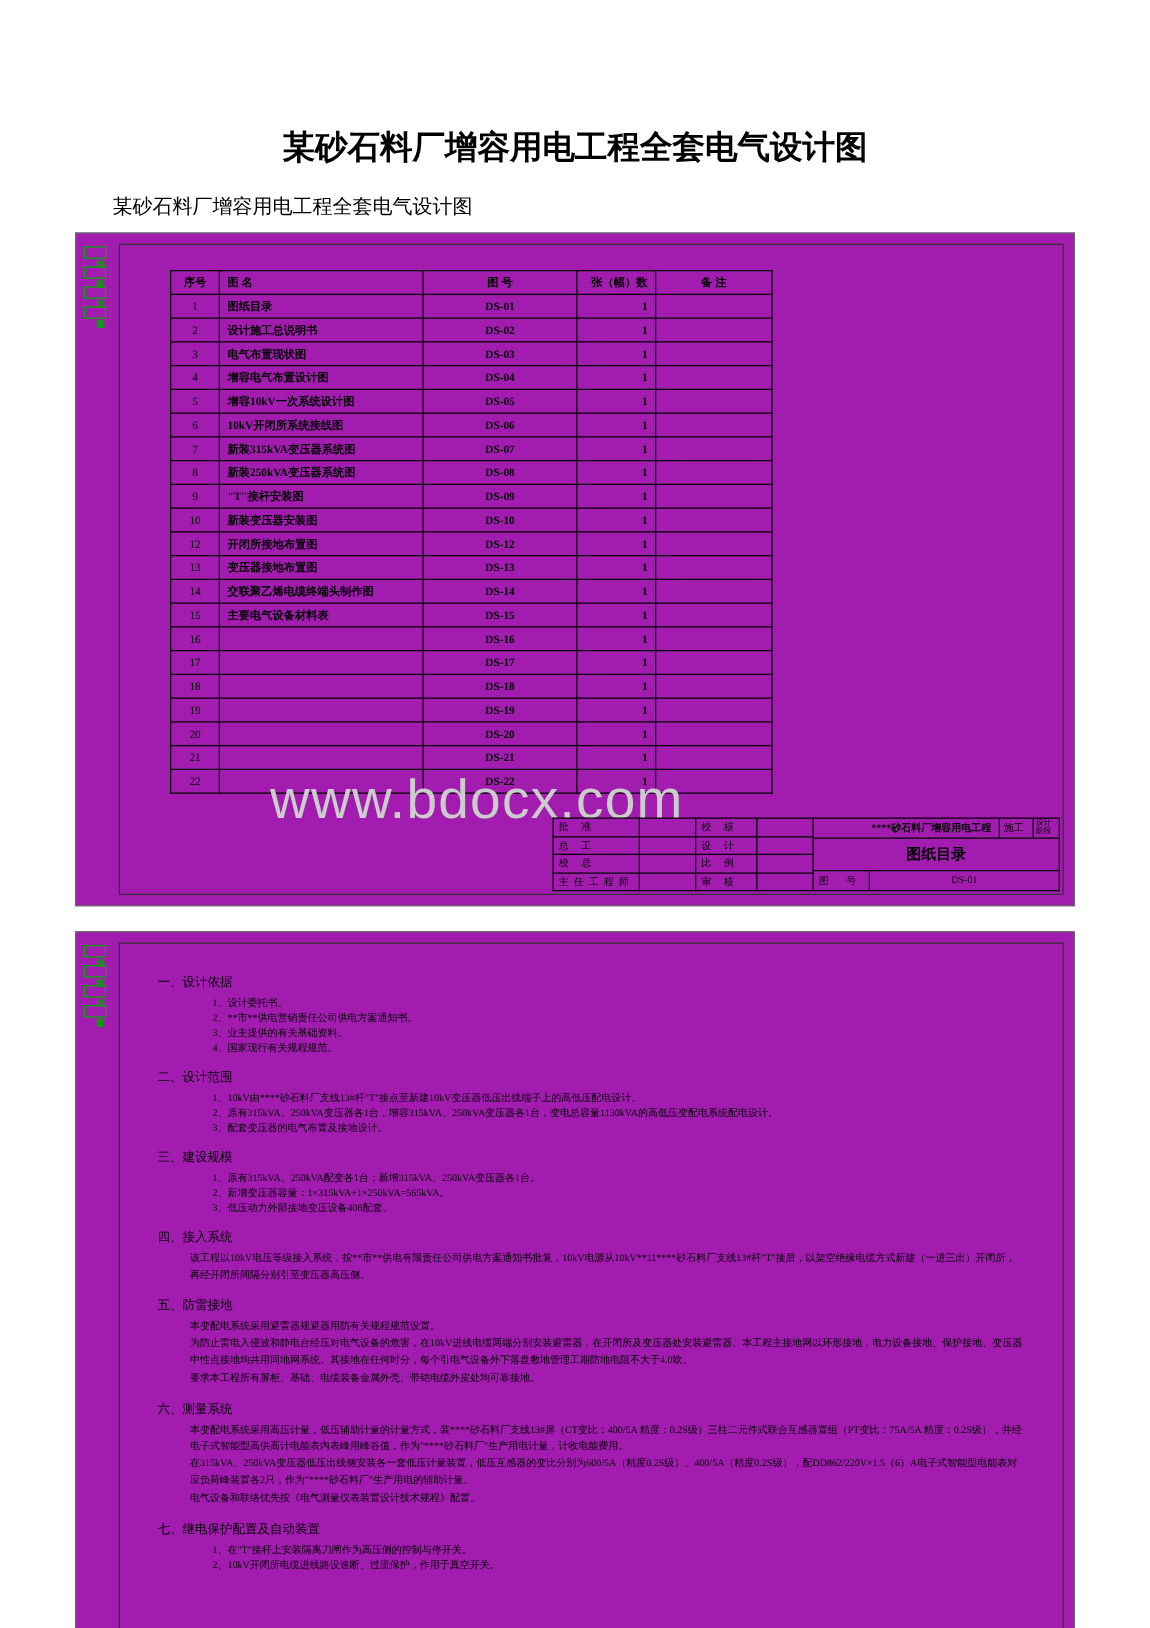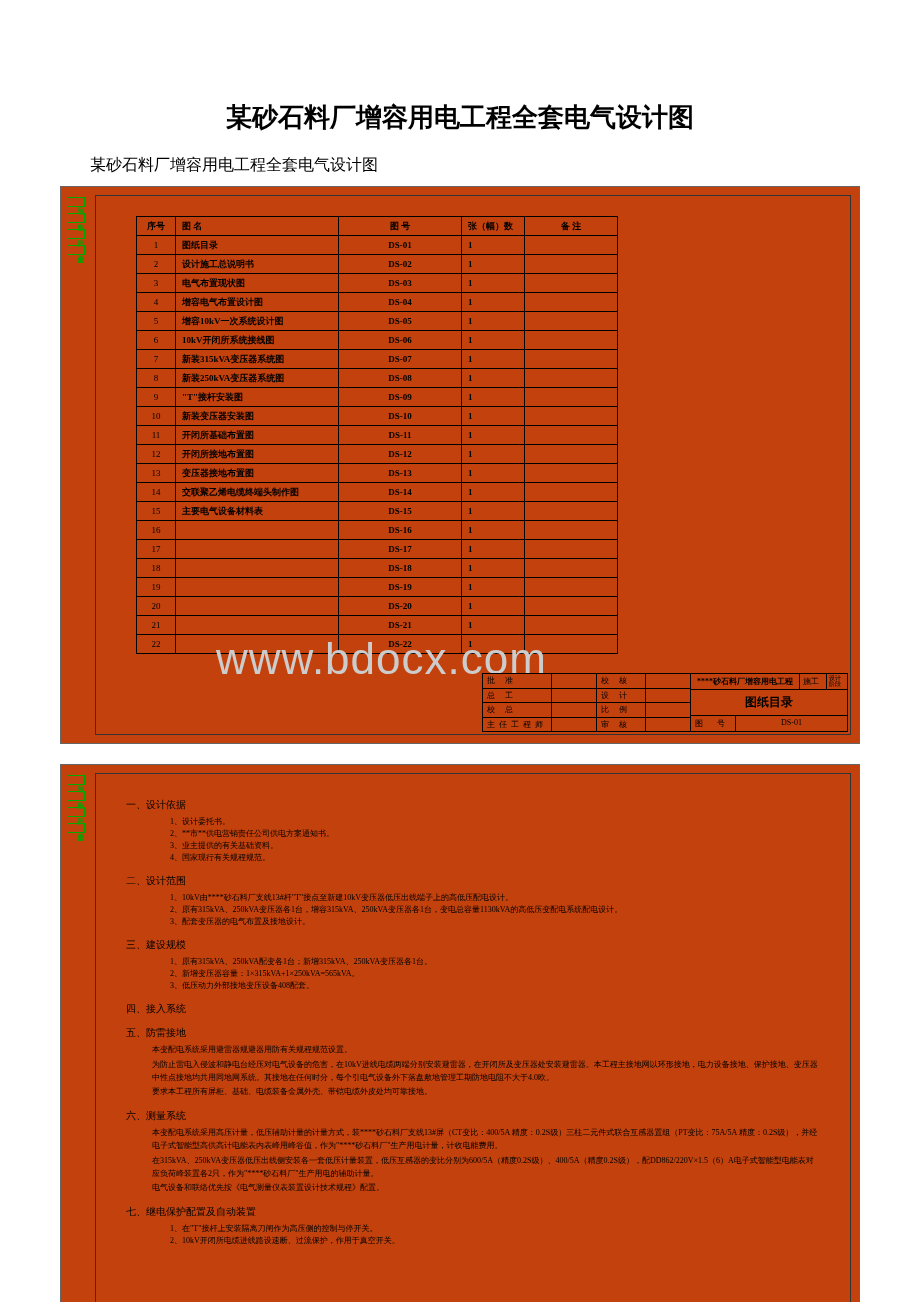--- a/index.html
+++ b/index.html
@@ -18,21 +18,21 @@
     margin: 60px 0 20px;
   }
   .sub-title {
     font-size: 16px;
     margin: 0 0 10px 30px;
   }
   .drawing-frame {
     border: 1px solid #666;
     margin-bottom: 20px;
     position: relative;
-    background: #c2410c;
+    background: #a21caf;
   }
   .side-tabs {
     position: absolute;
     left: 6px;
     top: 10px;
     width: 18px;
     display: flex;
     flex-direction: column;
     gap: 6px;
     font-size: 7px;
@@ -60,21 +60,21 @@
   }
   .toc-table th, .toc-table td {
     border: 1px solid #000;
     padding: 2px 6px;
     height: 14px;
   }
   .toc-table th { font-weight: bold; text-align: center; }
   .toc-table .col-seq { width: 26px; text-align: center; }
   .toc-table .col-name { width: 150px; text-align: left; }
   .toc-table .col-no  { width: 110px; text-align: center; }
-  .toc-table .col-cnt { width: 50px; text-align: left; }
+  .toc-table .col-cnt { width: 50px; text-align: right; }
   .toc-table .col-rem { width: 80px; }
   .watermark {
     position: absolute;
     left: 120px;
     bottom: 50px;
     font-size: 44px;
     color: #ccc;
     letter-spacing: 1px;
     font-family: Arial, sans-serif;
     pointer-events: none;
@@ -106,21 +106,21 @@
     border: 1px solid #000;
     border-left: none;
     display: flex;
     flex-direction: column;
   }
   .tb-proj {
     border-bottom: 1px solid #000;
     display: flex;
     font-size: 8px;
   }
-  .tb-proj .pn { padding: 2px 6px; flex: 1; font-weight: bold; }
+  .tb-proj .pn { padding: 2px 6px; flex: 1; font-weight: bold; margin-left: 40px; }
   .tb-proj .stage { border-left: 1px solid #000; padding: 2px 3px; text-align: left; width: 20px; }
   .tb-proj .stage2 { border-left: 1px solid #000; padding: 1px 2px; font-size: 6px; width: 16px; line-height: 1; }
   .tb-title-row {
     flex: 1;
     display: flex;
     align-items: center;
     justify-content: center;
     font-size: 12px;
     font-weight: bold;
     padding: 4px 20px;
@@ -242,27 +242,20 @@
             <td class="col-rem"></td>
           </tr>
           <tr>
             <td class="col-seq">10</td>
             <td class="col-name"><b>新装变压器安装图</b></td>
             <td class="col-no"><b>DS-10</b></td>
             <td class="col-cnt"><b>1</b></td>
             <td class="col-rem"></td>
           </tr>
           <tr>
-            <td class="col-seq">11</td>
-            <td class="col-name"><b>开闭所基础布置图</b></td>
-            <td class="col-no"><b>DS-11</b></td>
-            <td class="col-cnt"><b>1</b></td>
-            <td class="col-rem"></td>
-          </tr>
-          <tr>
             <td class="col-seq">12</td>
             <td class="col-name"><b>开闭所接地布置图</b></td>
             <td class="col-no"><b>DS-12</b></td>
             <td class="col-cnt"><b>1</b></td>
             <td class="col-rem"></td>
           </tr>
           <tr>
             <td class="col-seq">13</td>
             <td class="col-name"><b>变压器接地布置图</b></td>
             <td class="col-no"><b>DS-13</b></td>
@@ -401,20 +394,21 @@
       <div class="item">1、10kV由****砂石料厂支线13#杆"T"接点至新建10kV变压器低压出线端子上的高低压配电设计。</div>
       <div class="item">2、原有315kVA、250kVA变压器各1台，增容315kVA、250kVA变压器各1台，变电总容量1130kVA的高低压变配电系统配电设计。</div>
       <div class="item">3、配套变压器的电气布置及接地设计。</div>
 
       <h3>三、建设规模</h3>
       <div class="item">1、原有315kVA、250kVA配变各1台；新增315kVA、250kVA变压器各1台。</div>
       <div class="item">2、新增变压器容量：1×315kVA+1×250kVA=565kVA。</div>
       <div class="item">3、低压动力外部接地变压设备408配套。</div>
 
       <h3>四、接入系统</h3>
+      <div class="para">该工程以10kV电压等级接入系统，按**市**供电有限责任公司供电方案通知书批复，10kV电源从10kV**11****砂石料厂支线13#杆"T"接后，以架空绝缘电缆方式新建（一进三出）开闭所，再经开闭所间隔分别引至变压器高压侧。</div>
 
       <h3>五、防雷接地</h3>
       <div class="para">本变配电系统采用避雷器规避器用防有关规程规范设置。</div>
       <div class="para">为防止雷电入侵波和静电台经压对电气设备的危害，在10kV进线电缆两端分别安装避雷器，在开闭所及变压器处安装避雷器。本工程主接地网以环形接地，电力设备接地、保护接地、变压器中性点接地均共用同地网系统。其接地在任何时分，每个引电气设备外下落盘敷地管理工期防地电阻不大于4.0欧。</div>
       <div class="para">要求本工程所有屏柜、基础、电缆装备金属外壳、带铠电缆外皮处均可靠接地。</div>
 
       <h3>六、测量系统</h3>
       <div class="para">本变配电系统采用高压计量，低压辅助计量的计量方式，装****砂石料厂支线13#屏（CT变比：400/5A 精度：0.2S级）三柱二元件式联合互感器置组（PT变比：75A/5A 精度：0.2S级），并经电子式智能型高供高计电能表内表峰用峰谷值，作为"****砂石料厂"生产用电计量，计收电能费用。</div>
       <div class="para">在315kVA、250kVA变压器低压出线侧安装各一套低压计量装置，低压互感器的变比分别为600/5A（精度0.2S级）、400/5A（精度0.2S级），配DD862/220V×1.5（6）A电子式智能型电能表对应负荷峰装置各2只，作为"****砂石料厂"生产用电的辅助计量。</div>
       <div class="para">电气设备和联络优先按《电气测量仪表装置设计技术规程》配置。</div>

